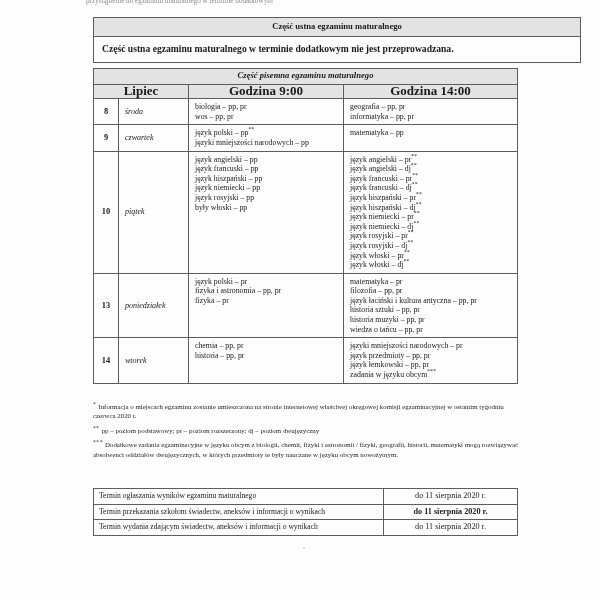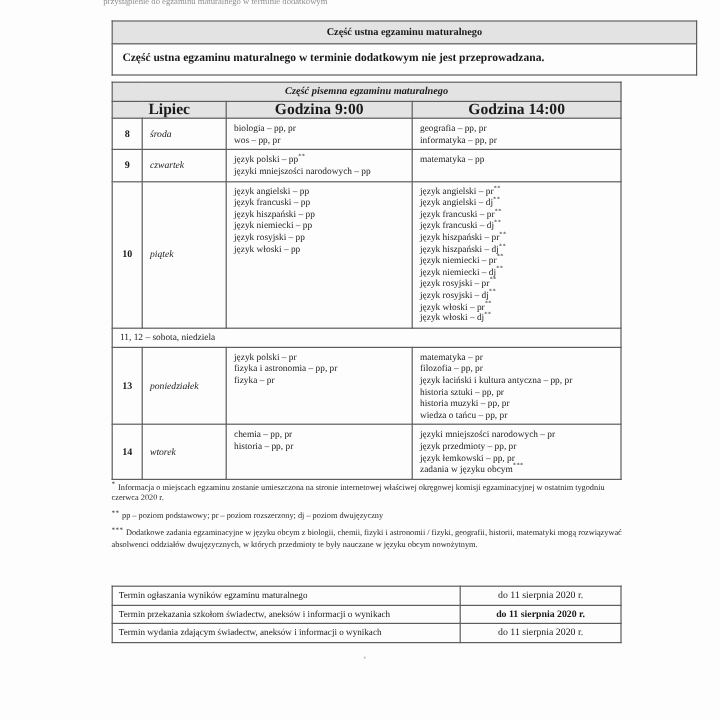--- a/index.html
+++ b/index.html
@@ -238,40 +238,37 @@
         </tr>
         <tr>
           <td class="daynum">10</td>
           <td class="dayname">piątek</td>
           <td class="subjects">
             <div>język angielski – pp</div>
             <div>język francuski – pp</div>
             <div>język hiszpański – pp</div>
             <div>język niemiecki – pp</div>
             <div>język rosyjski – pp</div>
-            <div>język włoski – pp</div>
+            <div>były włoski – pp</div>
           </td>
           <td class="subjects">
             <div>język angielski – pr<sup>**</sup></div>
             <div>język angielski – dj<sup>**</sup></div>
             <div>język francuski – pr<sup>**</sup></div>
             <div>język francuski – dj<sup>**</sup></div>
             <div>język hiszpański – pr<sup>**</sup></div>
             <div>język hiszpański – dj<sup>**</sup></div>
             <div>język niemiecki – pr<sup>**</sup></div>
             <div>język niemiecki – dj<sup>**</sup></div>
             <div>język rosyjski – pr<sup>**</sup></div>
             <div>język rosyjski – dj<sup>**</sup></div>
             <div>język włoski – pr<sup>**</sup></div>
             <div>język włoski – dj<sup>**</sup></div>
           </td>
         </tr>
-        <tr>
-        <td class="weekend" colspan="4">11, 12 – sobota, niedziela</td>
-      </tr>
 
     <tr>
           <td class="daynum">13</td>
           <td class="dayname">poniedziałek</td>
           <td class="subjects">
             <div>język polski – pr</div>
             <div>fizyka i astronomia – pp, pr</div>
             <div>fizyka – pr</div>
           </td>
           <td class="subjects">

